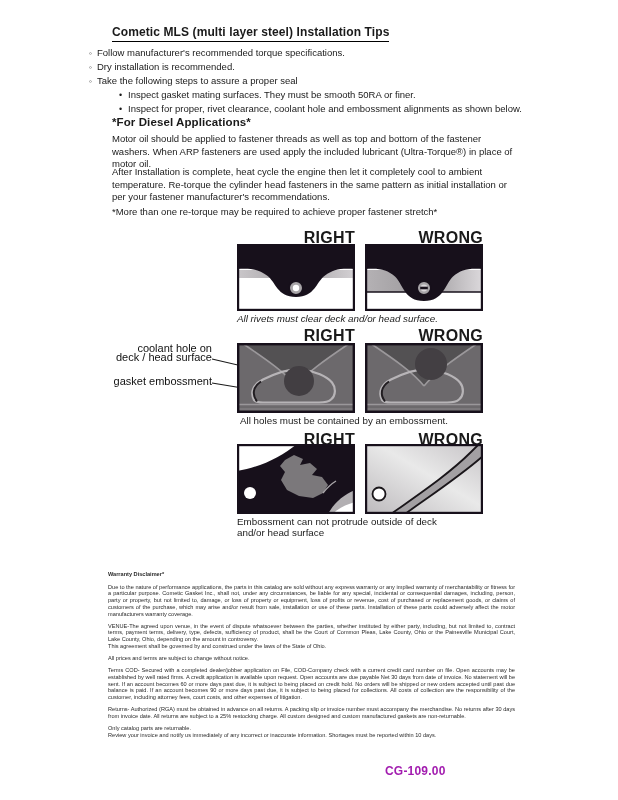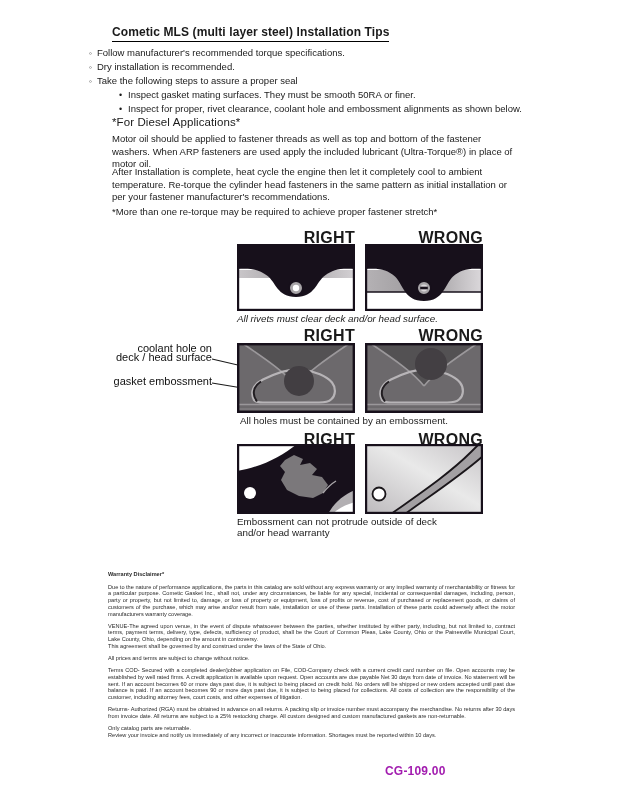--- a/index.html
+++ b/index.html
@@ -11,21 +11,21 @@
   .title{
     left:112px;top:25px;font-size:12px;font-weight:bold;
     border-bottom:1.6px solid #000;padding-bottom:2px;letter-spacing:.1px;
     display:inline-block;
   }
   .bullets{left:89px;top:46px;font-size:9.5px;line-height:13px;white-space:nowrap;}
   .bullets .row{display:flex;align-items:baseline;}
   .bullets .m{width:8px;display:inline-block;font-size:8px;}
   .bullets .sub{padding-left:30px;}
   .bullets .sub .m{font-size:9px;width:9px;}
-  .h2{left:112px;top:116px;font-size:11.5px;font-weight:normal;letter-spacing:.1px;}
+  .h2{left:112px;top:116px;font-size:11.5px;font-weight:bold;letter-spacing:.1px;}
   .para{left:112px;width:406px;font-size:9.5px;line-height:12.5px;}
   .p1{top:133px;}
   .p2{top:166px;}
   .note{top:206px;}
   .dlabel{width:118px;text-align:right;font-weight:bold;font-size:16px;letter-spacing:.3px;}
   .dbox{width:118px;height:70px;}
   .dbox svg{display:block;width:100%;height:100%;}
   .dbox1{height:67px;}
   .cap{font-size:9.8px;line-height:11px;}
   .ann{right:406px;text-align:right;font-size:11px;line-height:9.4px;color:#111;}
@@ -189,21 +189,21 @@
       <path d="M26,70 C54,50 84,30 106,8 L114,0 L118,0 L118,12 C94,33 62,54 40,70 Z" fill="#a3a0a3"></path>
       <path d="M26,70 C54,50 84,30 106,8 L114,0" stroke="#1a161a" stroke-width="1.8" fill="none"></path>
       <path d="M118,12 C94,33 62,54 40,70" stroke="#1a161a" stroke-width="1.8" fill="none"></path>
       <circle cx="14" cy="50" r="6.5" fill="#ffffff" stroke="#1a161a" stroke-width="1.8"></circle>
       <rect x="1.1" y="1.1" width="115.8" height="67.8" fill="none" stroke="#17101b" stroke-width="2.2"></rect>
     </svg>
   </div>
 
   <div class="abs cap" style="left:237px;top:516px;">
     <div>Embossment can not protrude outside of deck</div>
-    <div>and/or head warranty</div>
+    <div>and/or head surface</div>
   </div>
 
   <div class="abs legal">
     <div class="lh">Warranty Disclaimer*</div>
     <p>Due to the nature of performance applications, the parts in this catalog are sold without any express warranty or any implied warranty of merchantability or fitness for a particular purpose.  Cometic Gasket Inc., shall not, under any circumstances, be liable for any special, incidental or consequential damages, including, person, party or property, but not limited to, damage, or loss of property or equipment, loss of profits or revenue, cost of purchased or replacement goods, or claims of customers of the purchase, which may arise and/or result from sale, installation or use of these parts.  Installation of these parts could adversely affect the motor manufacturers warranty coverage.</p>
     <p class="tight">VENUE-The agreed upon venue, in the event of dispute whatsoever between the parties, whether instituted by either party, including, but not limited to, contract terms, payment terms, delivery, type, defects, sufficiency of product, shall be the Court of Common Pleas, Lake County, Ohio or the Painesville Municipal Court, Lake County, Ohio, depending on the amount in controversy.</p>
     <p>This agreement shall be governed by and construed under the laws of the State of Ohio.</p>
     <p>All prices and terms are subject to change without notice.</p>
     <p>Terms COD- Secured with a completed dealer/jobber application on File, COD-Company check with a current credit card number on file.  Open accounts may be established by well rated firms.  A credit application is available upon request.  Open accounts are due payable Net 30 days from date of invoice.  No statement will be sent.  If an account becomes 60 or more days past due, it is subject to being placed on credit hold.  No orders will be shipped or new orders accepted until past due balance is paid.  If an account becomes 90 or more days past due, it is subject to being placed for collections.  All costs of collection are the responsibility of the customer, including attorney fees, court costs, and other expenses of litigation.</p>
     <p>Returns- Authorized (RGA) must be obtained in advance on all returns.  A packing slip or invoice number must accompany the merchandise.  No returns after 30 days from invoice date.  All returns are subject to a 25% restocking charge.  All custom designed and custom manufactured gaskets are non-returnable.</p>

